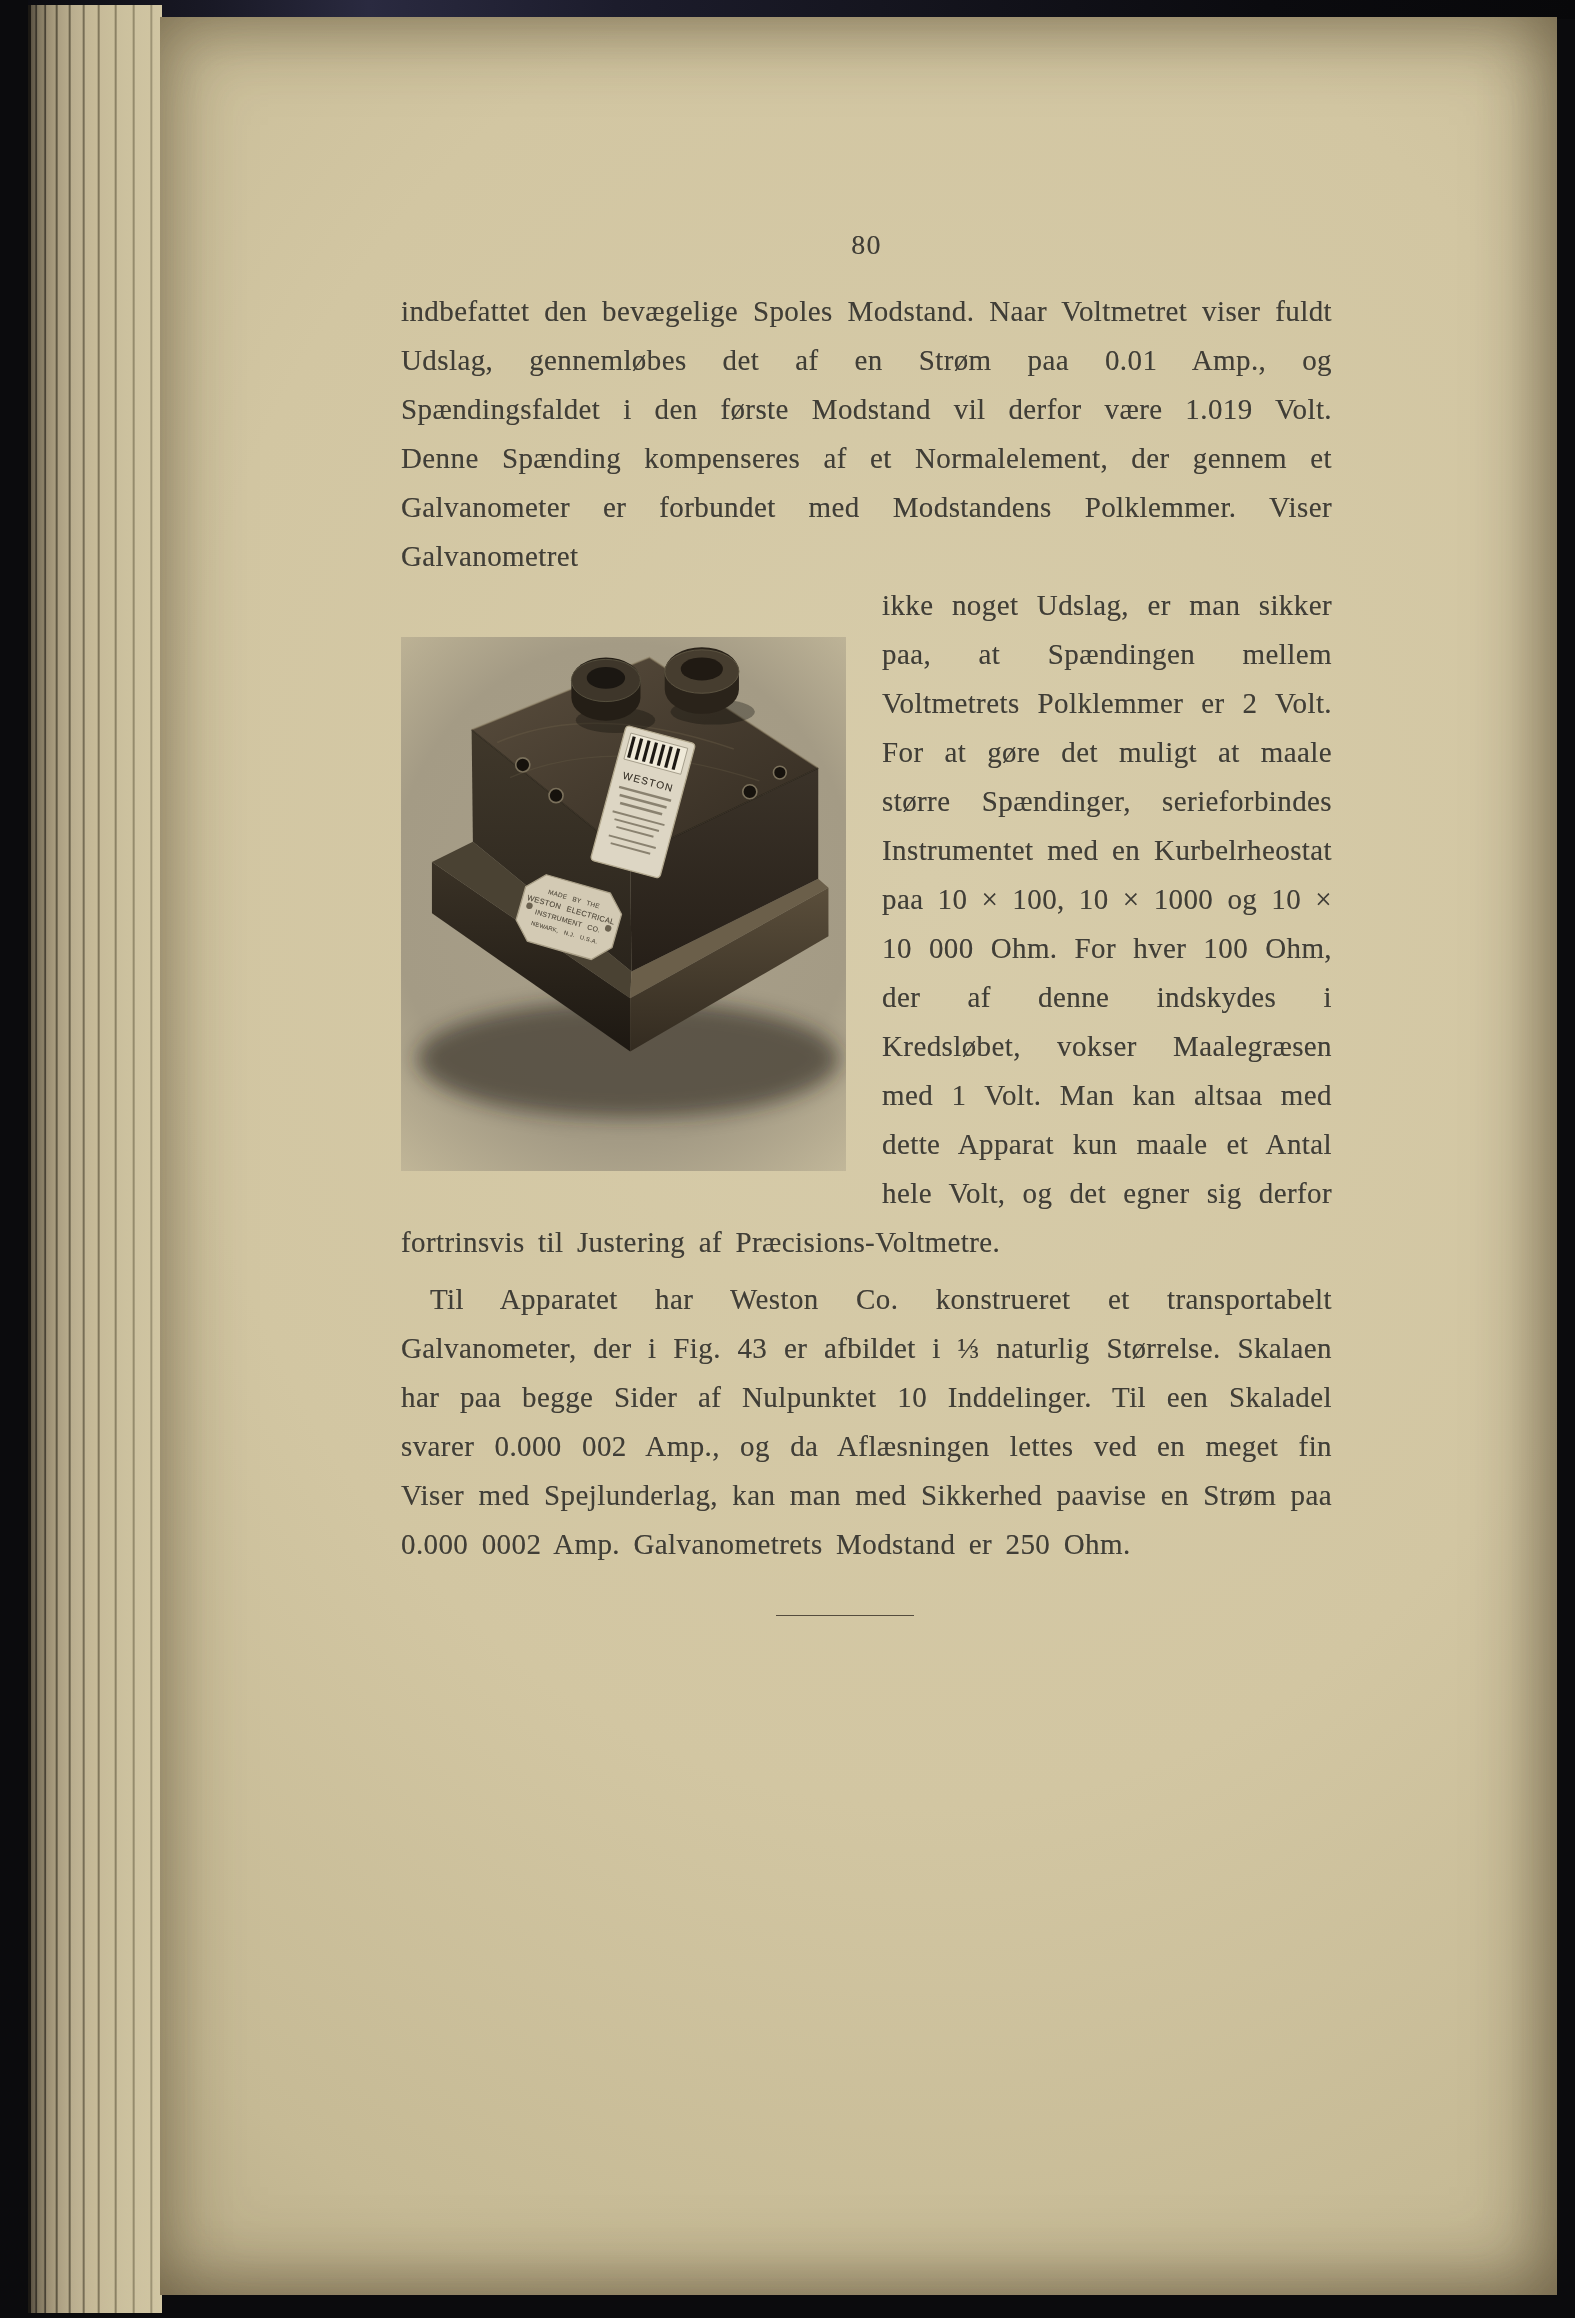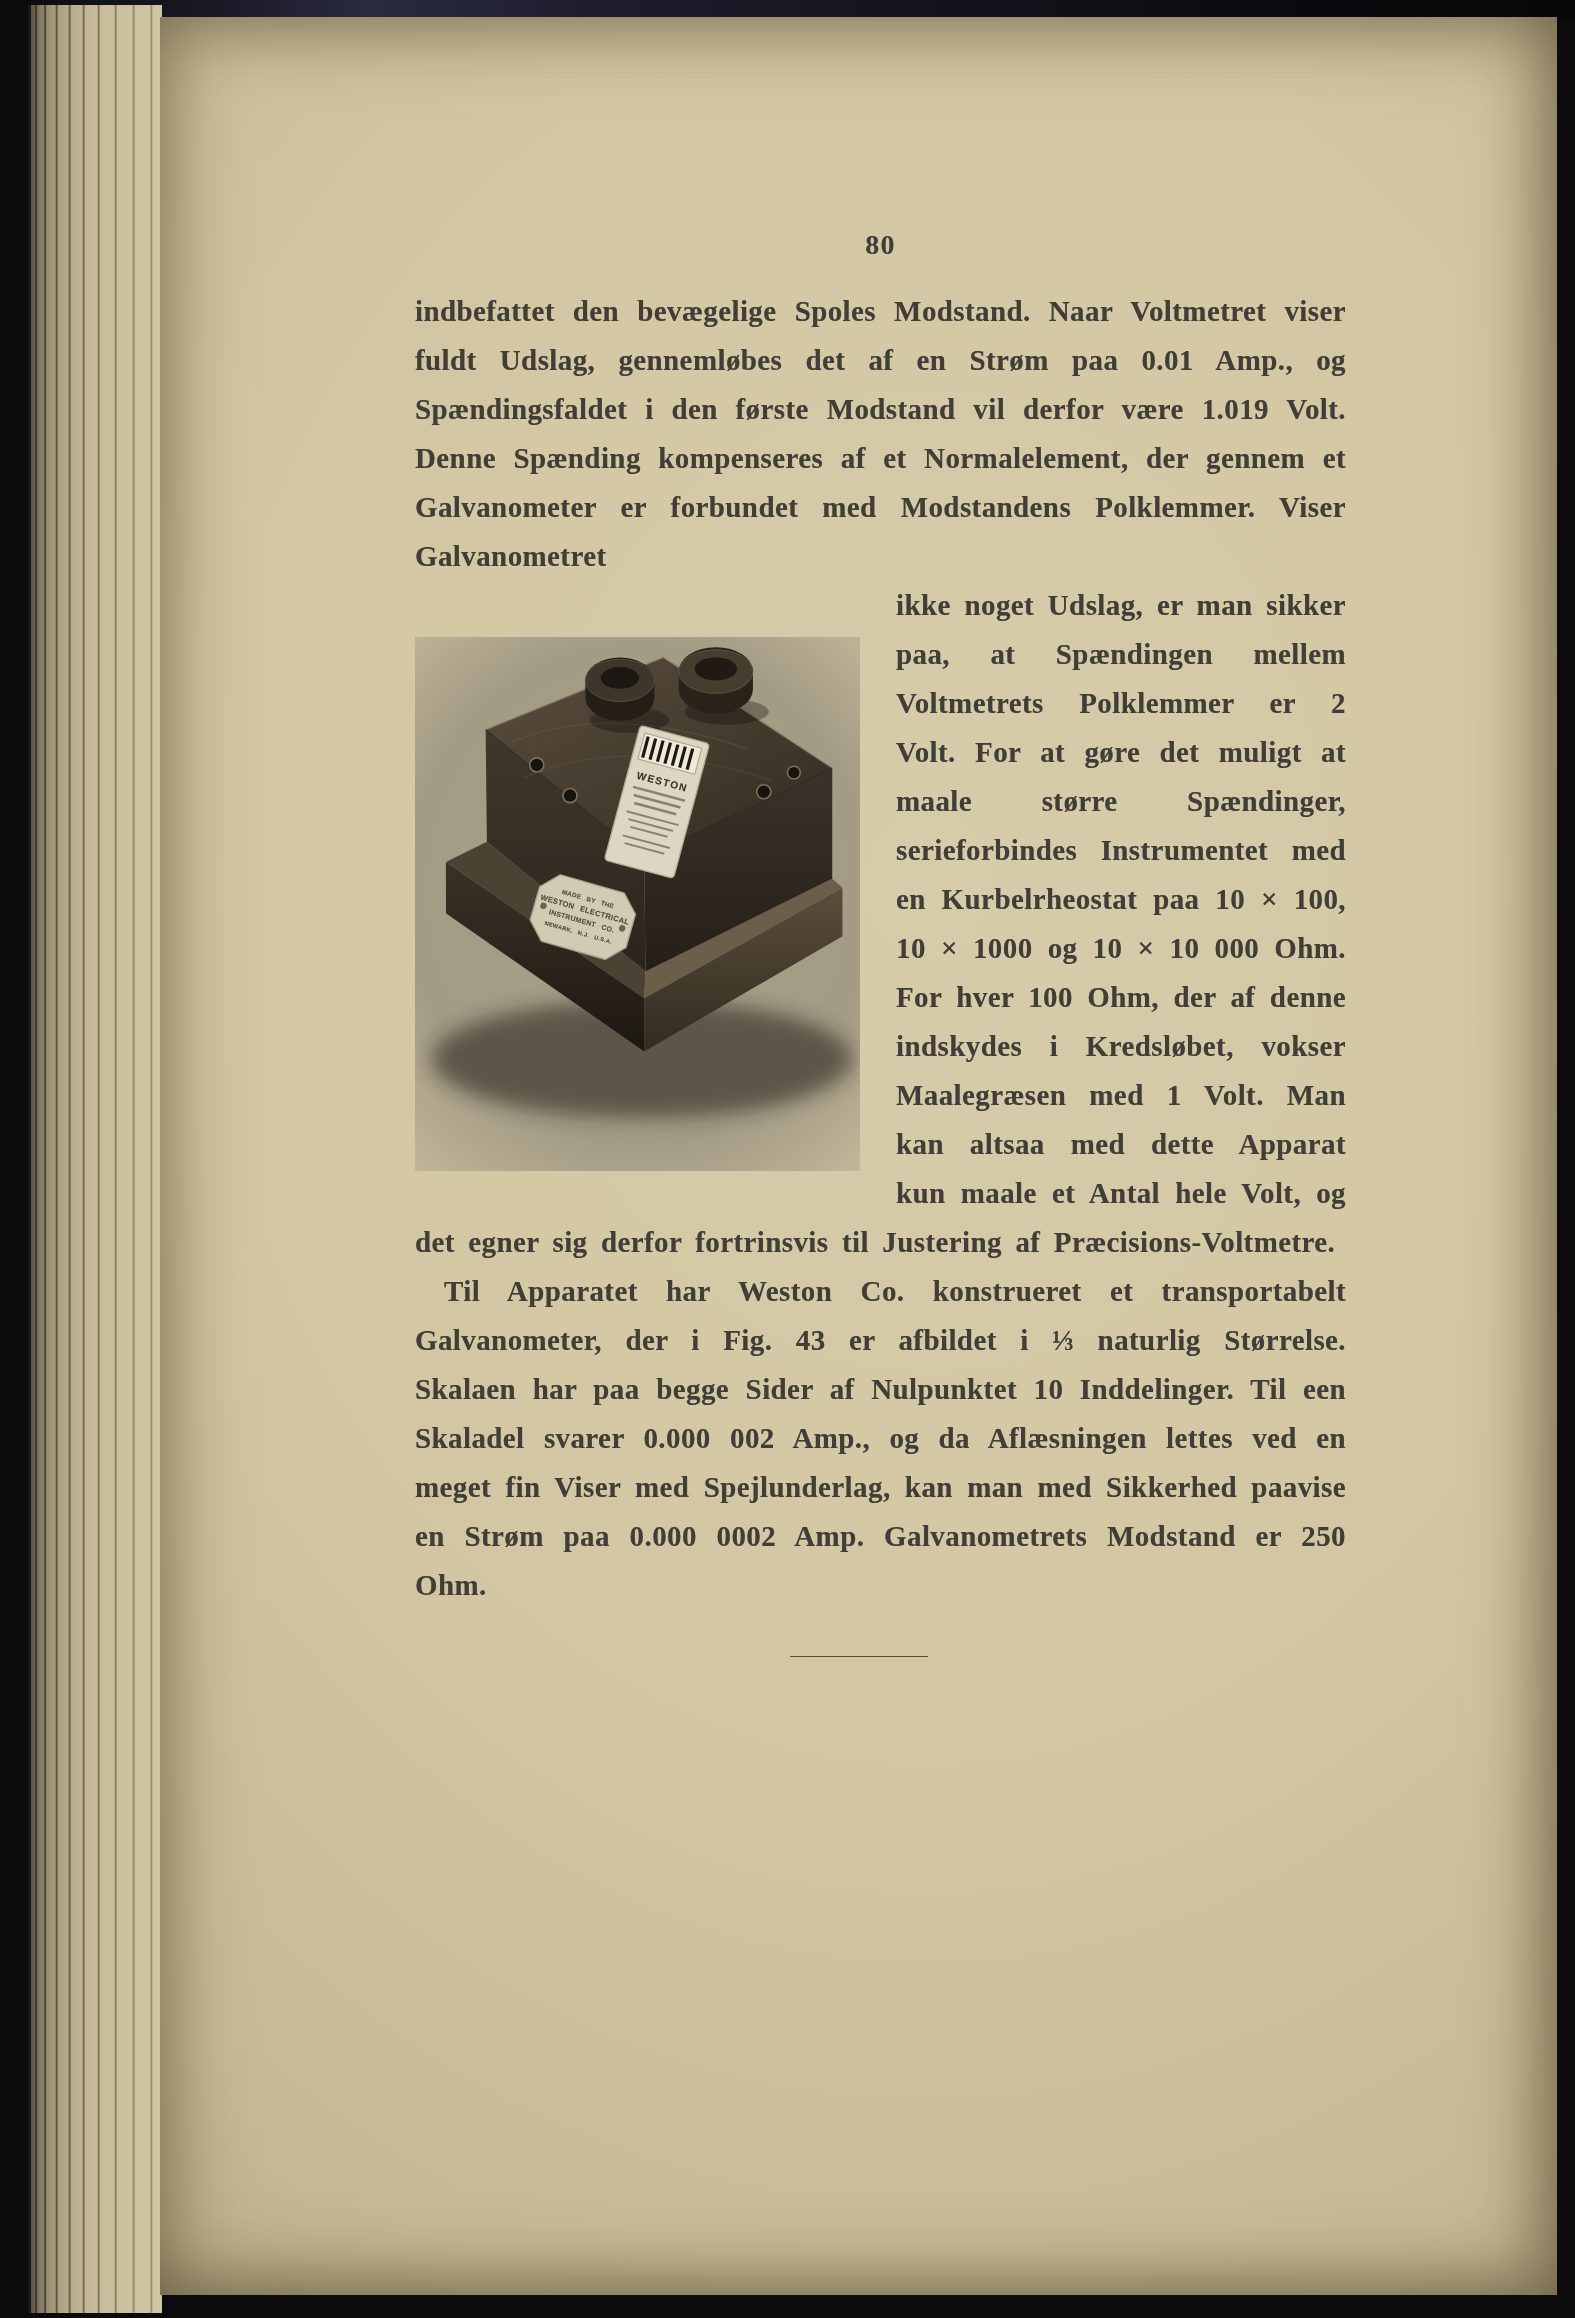--- a/index.html
+++ b/index.html
@@ -58,39 +58,38 @@
     background: radial-gradient(120% 90% at 55% 38%,
       #d7ccaa 0%, #d2c6a2 45%, #c6ba95 72%, #ab9d7a 100%);
     box-shadow:
       inset 0 0 90px rgba(70,58,34,.38),
       inset -19px -12.8px 58px rgba(60,48,28,.32),
       inset 14px 19px 58px rgba(95,82,52,.22);
   }
 
   .text-block {
     position: absolute;
-    left: 255px; top: 203px;
+    left: 241px; top: 203px;
     width: 931px;
     color: #403e37;
     font-size: 29px;
     line-height: 49px;
     text-align: justify;
     word-spacing: 5.8px;
     letter-spacing: 0.4px;
     text-shadow: 0 0 0.6px rgba(64,60,50,.45);
-    font-weight: bold;
   }
   .page-number {
     text-align: center;
     font-size: 28px;
     letter-spacing: 1.3px;
     margin-bottom: 18px;
   }
   .para { margin: 0; }
-  .para.indent { text-indent: 29px; }
+  .para.indent { text-indent: 29px; margin-top: 8px; }
 
   
   .fig-float {
     float: left;
     width: 448px;
     padding-top: 56px;
     margin-right: 33px;
     margin-bottom: 18px;
   }
   .photo {

